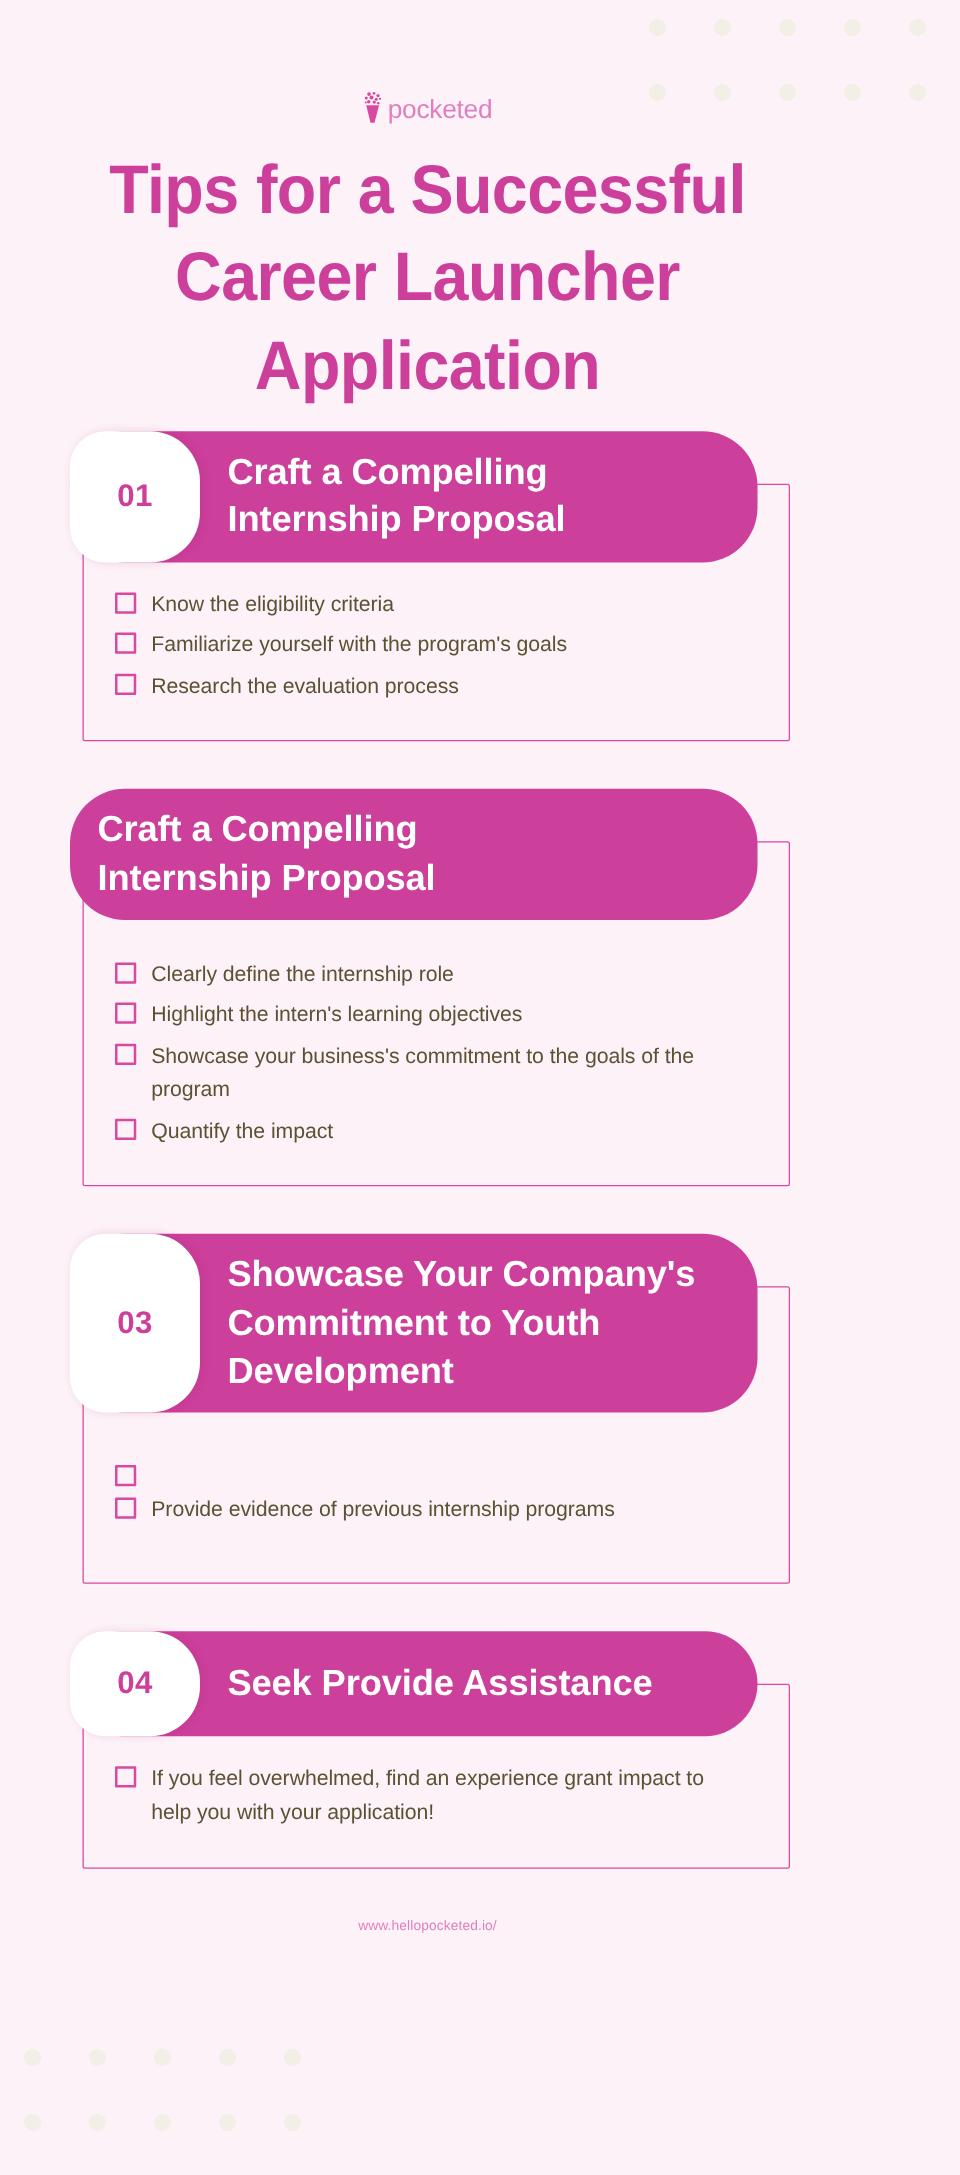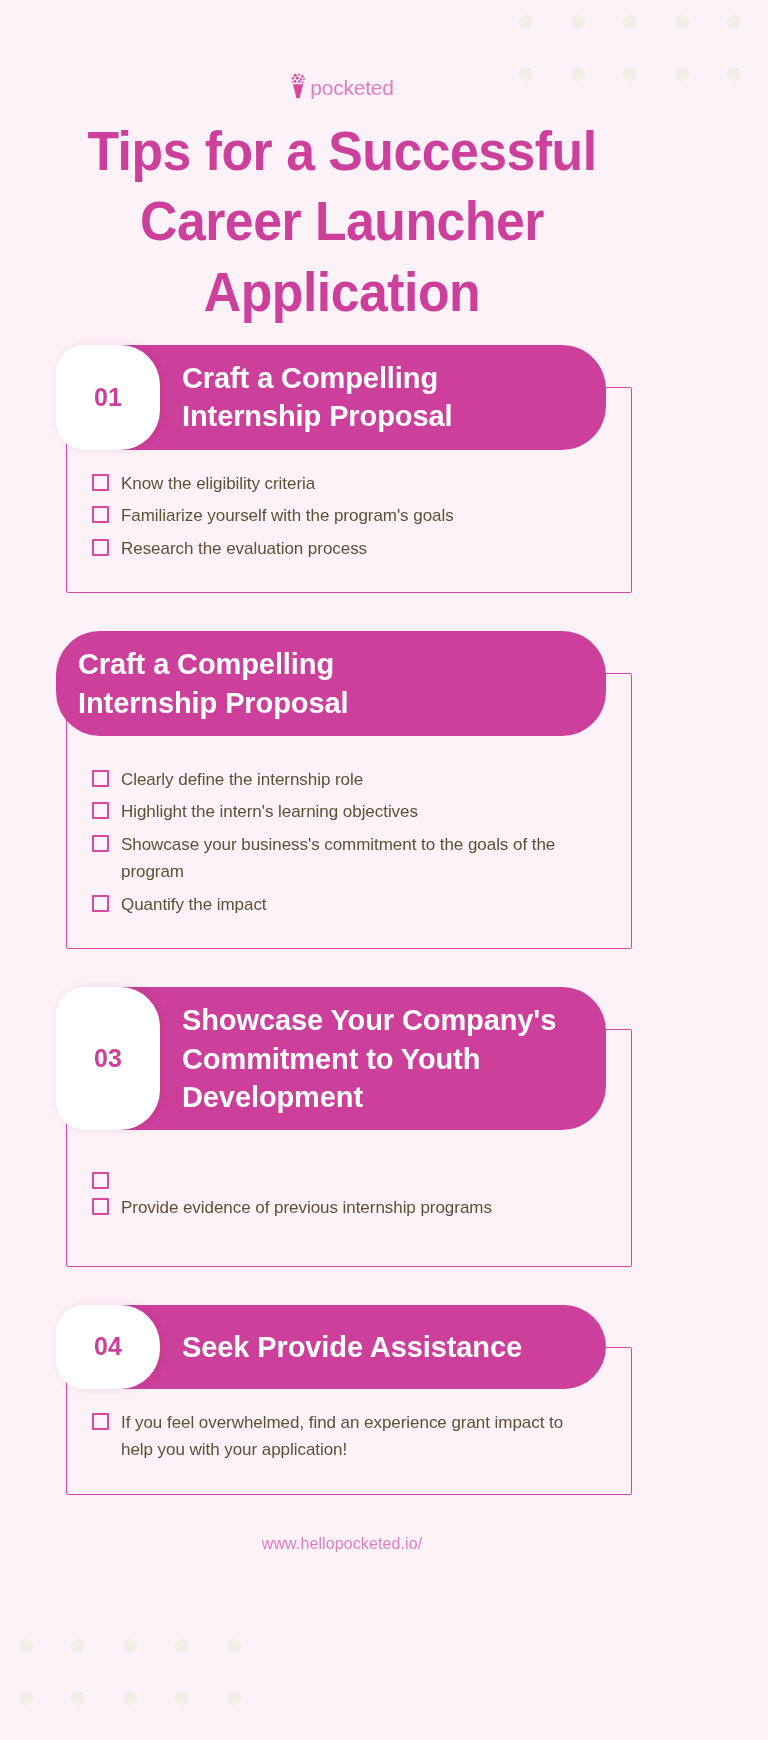--- a/index.html
+++ b/index.html
@@ -183,21 +183,21 @@
   }
 
   
   .card--tall .card-body { padding-top: 30px; }
   .card--tall2 .card-body { padding-top: 38px; padding-bottom: 40px; }
 
   
   .footer {
     margin-top: 40px;
     text-align: center;
-    font-size: 16px;
+    font-size: 11px;
     color: #e07fc0;
     letter-spacing: 0.1px;
   }
 </style>
 </head>
 <body>
 
 <div class="dots dots-tr"></div>
 <div class="dots dots-bl"></div>
 

